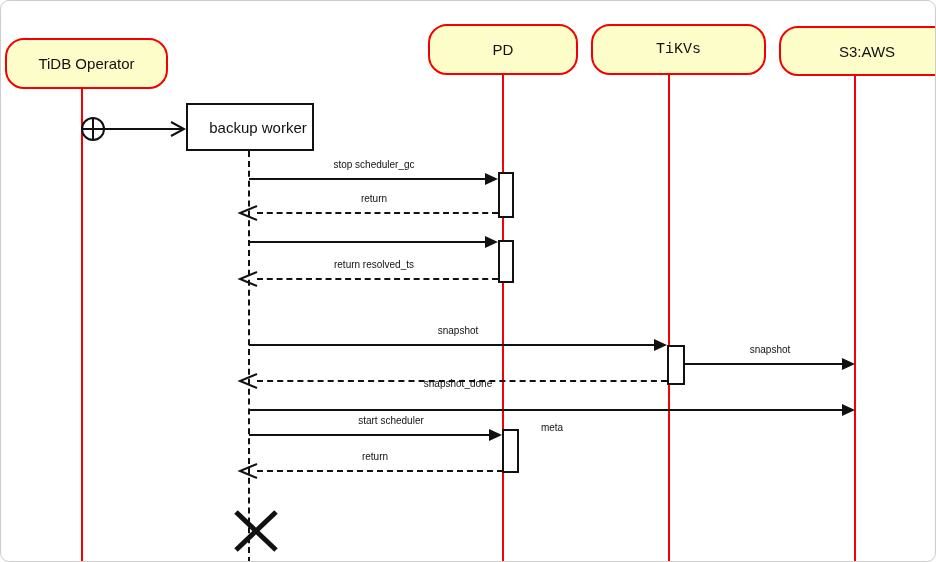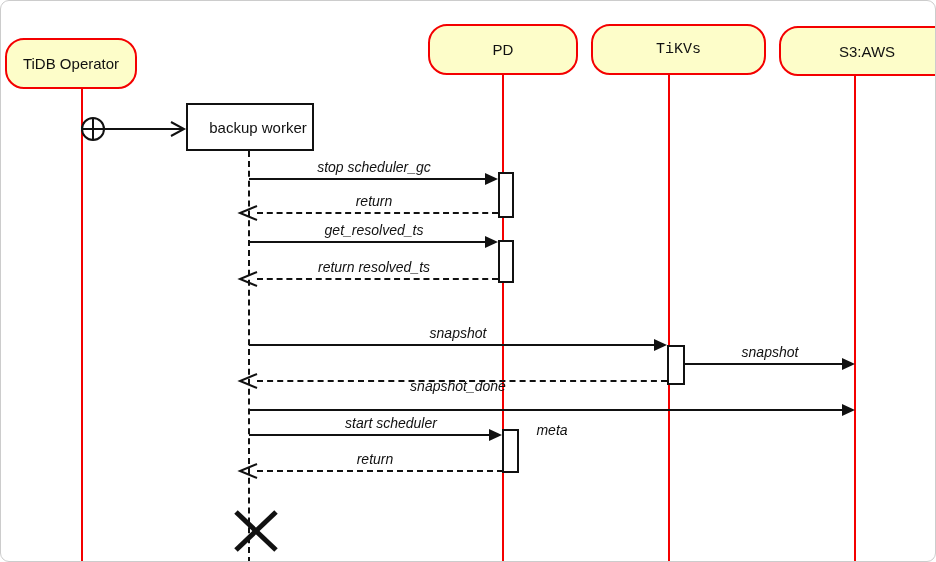--- a/index.html
+++ b/index.html
@@ -50,24 +50,23 @@
     position: absolute;
     background: #ffffff;
     border: 2px solid #111;
     box-sizing: border-box;
     z-index: 2;
   }
   .msg-label {
     position: absolute;
     width: 220px;
     text-align: center;
-    font-size: 14px;
+    font-size: 10px;
     z-index: 4;
     white-space: nowrap;
-    font-style: italic;
   }
   .mline {
     position: absolute;
     height: 0;
     border-top: 2px solid #111;
     z-index: 3;
   }
   .mline.dashed { border-top: 2px dashed #111; }
   .ahead {
     position: absolute;
@@ -83,21 +82,21 @@
 <body>
 
 <div class="canvas">
 
   <div class="lifeline" style="left:80px; top:87px; height:475px;"></div>
   <div class="lifeline" style="left:501px; top:73px; height:489px;"></div>
   <div class="lifeline" style="left:667px; top:73px; height:489px;"></div>
   <div class="lifeline" style="left:853px; top:74px; height:488px;"></div>
   <div class="lifeline-dashed" style="left:247px; top:150px; height:412px;"></div>
 
-  <div class="participant" style="left:4px; top:37px; width:132px; height:51px;text-align:center;">
+  <div class="participant" style="left:4px; top:37px; width:163px; height:51px;text-align:center;">
     <span>TiDB Operator</span>
   </div>
   <div class="participant" style="left:427px; top:23px; width:150px; height:51px;justify-content:center;">
     <span>PD</span>
   </div>
   <div class="participant" style="left:590px; top:23px; width:175px; height:51px;font-family:Liberation Mono, monospace;">
     <span>TiKVs</span>
   </div>
   <div class="participant" style="left:778px; top:25px; width:176px; height:50px;">
     <span>S3:AWS</span>
@@ -123,21 +122,20 @@
   <div class="msg-label" style="left:263px; top:158px;">stop scheduler_gc</div>
   <div class="mline" style="left:248px; top:177px; width:238px;"></div>
   <div class="ahead" style="left:484px; top:172px;"></div>
 
   <div class="msg-label" style="left:263px; top:192px;">return</div>
   <div class="mline dashed" style="left:256px; top:211px; width:241px;"></div>
   <svg class="abs" style="left:237px; top:204px;" width="20" height="16">
     <path d="M19,1 L2,8 L19,15" fill="none" stroke="#111" stroke-width="2"></path>
   </svg>
 
-  <div class="msg-label" style="left:263px; top:221px;">get_resolved_ts</div>
   <div class="mline" style="left:248px; top:240px; width:238px;"></div>
   <div class="ahead" style="left:484px; top:235px;"></div>
 
   <div class="msg-label" style="left:263px; top:258px;">return resolved_ts</div>
   <div class="mline dashed" style="left:256px; top:277px; width:241px;"></div>
   <svg class="abs" style="left:237px; top:270px;" width="20" height="16">
     <path d="M19,1 L2,8 L19,15" fill="none" stroke="#111" stroke-width="2"></path>
   </svg>
 
   <div class="msg-label" style="left:347px; top:324px;">snapshot</div>

